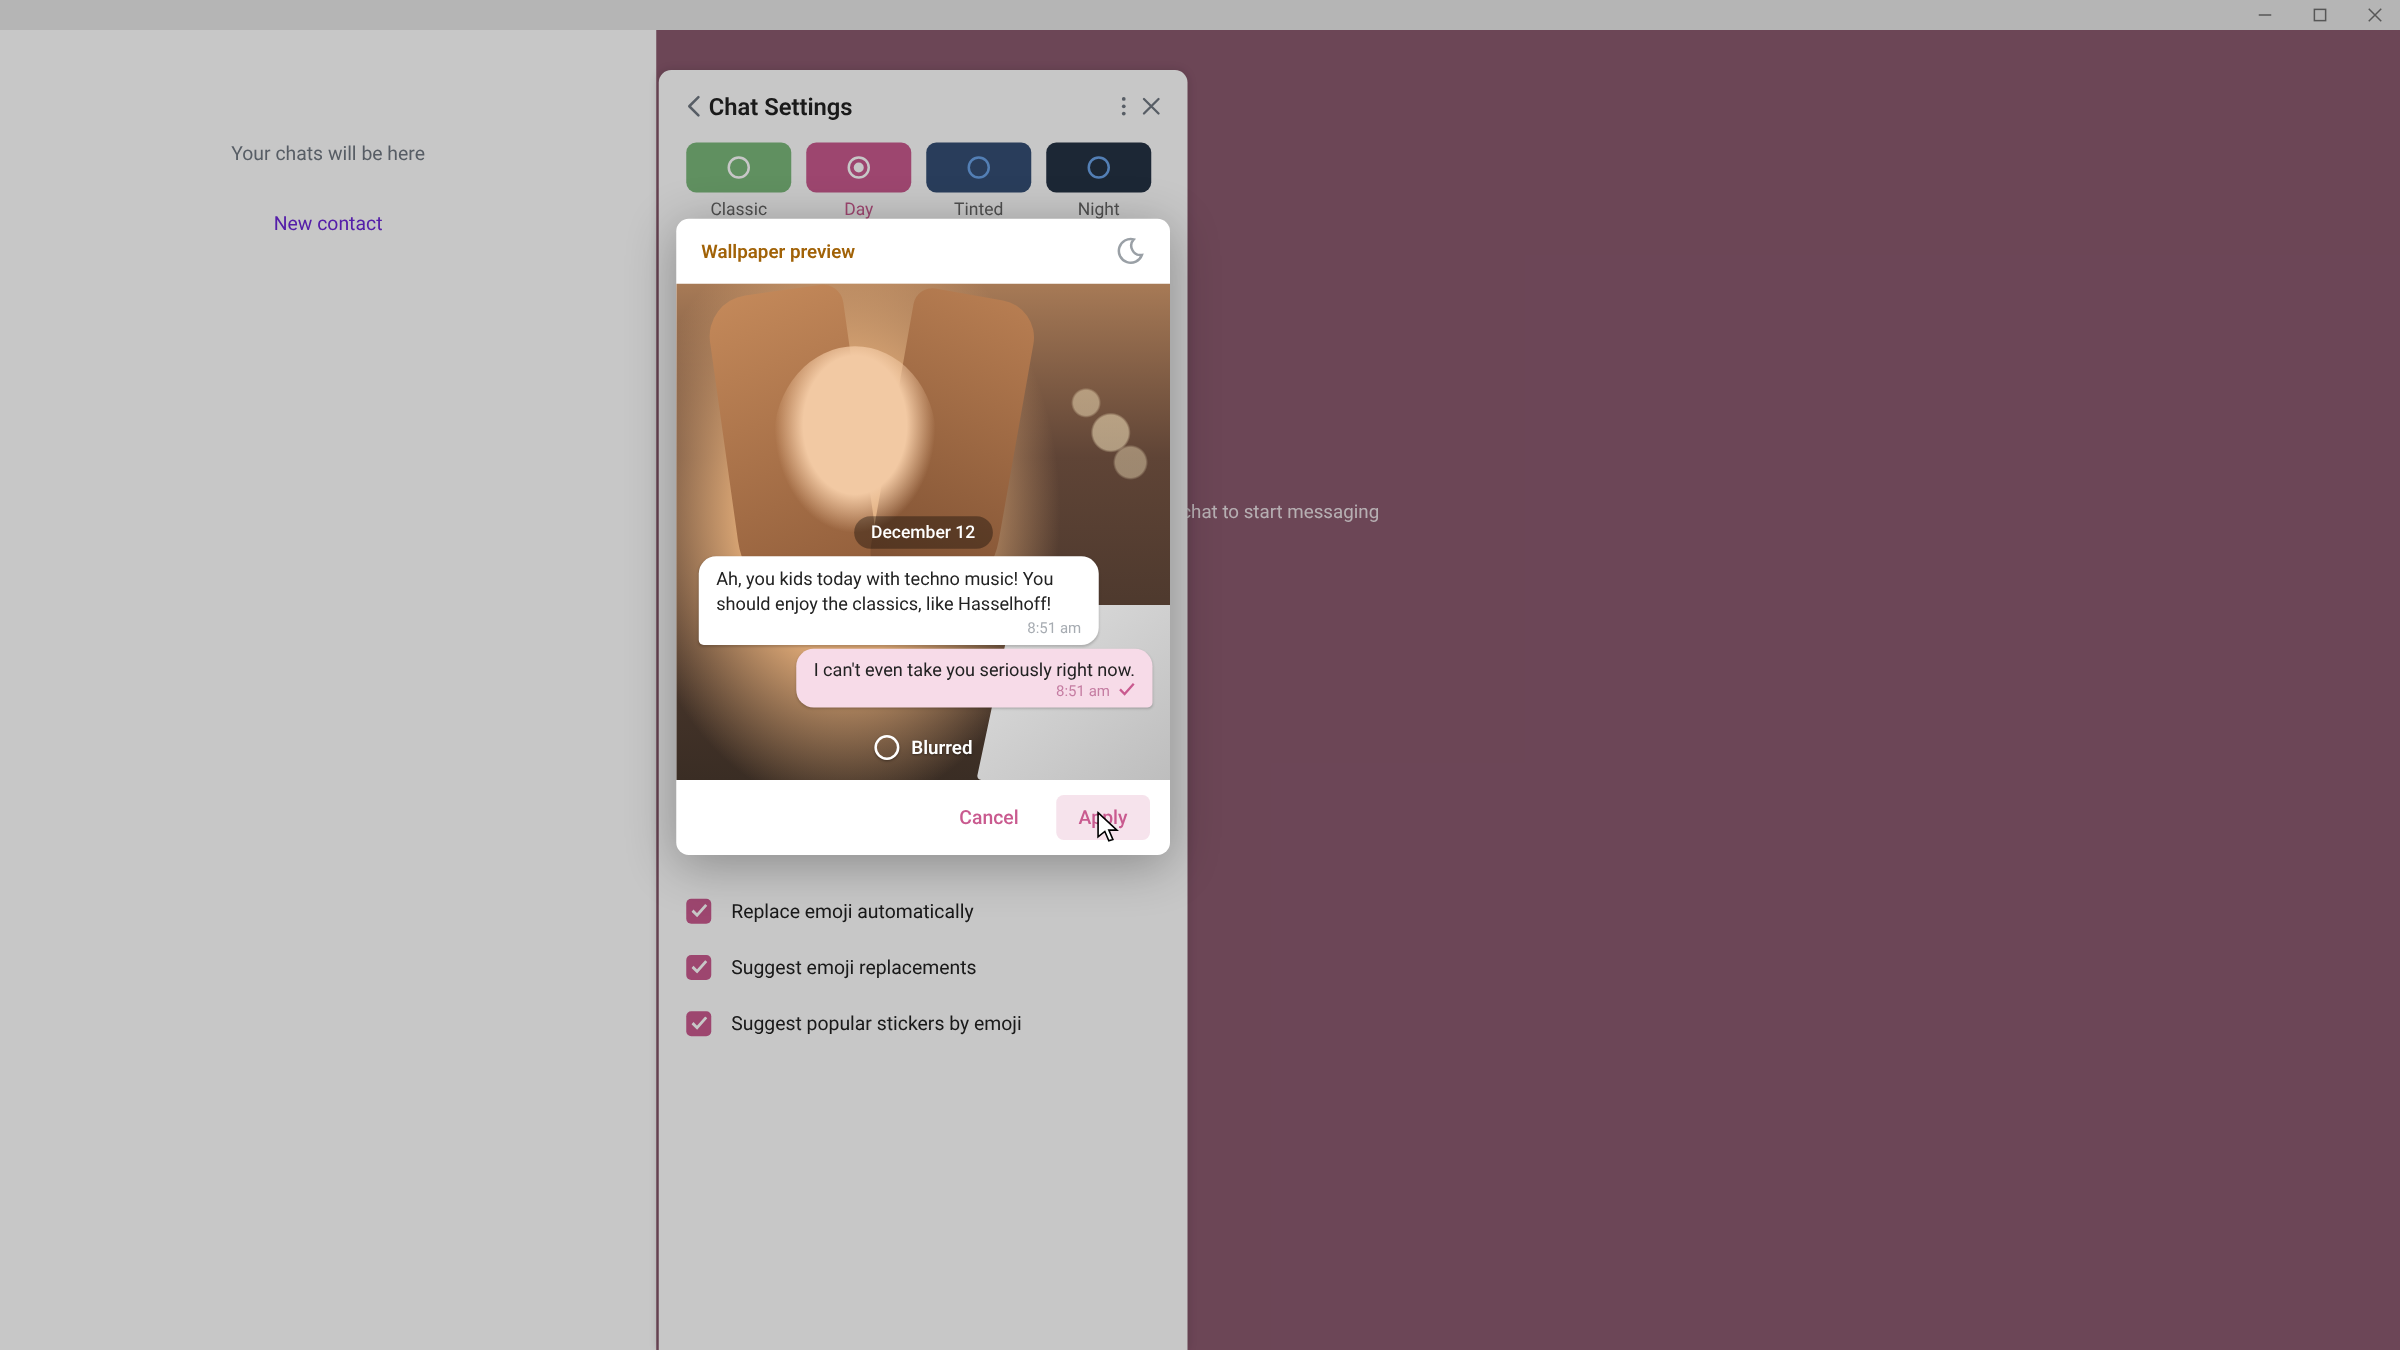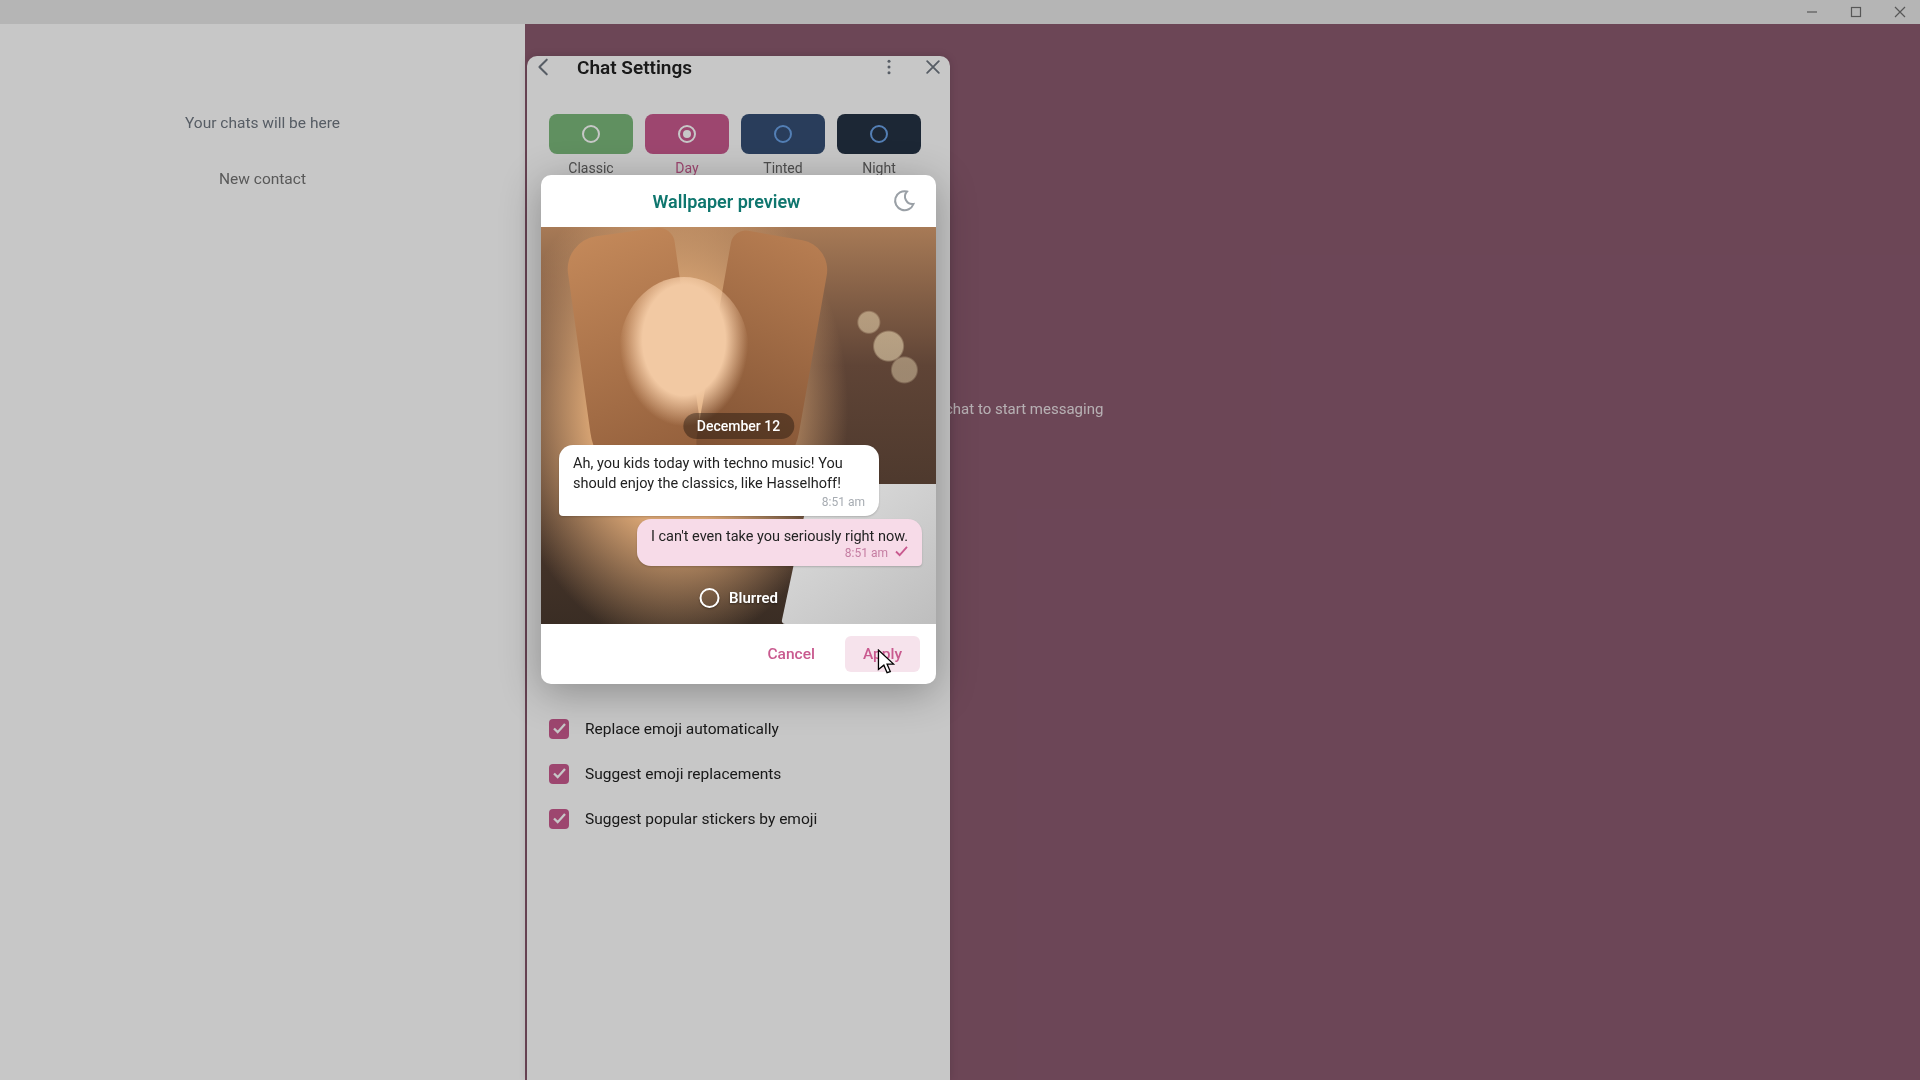--- a/index.html
+++ b/index.html
@@ -40,38 +40,38 @@
 .search-field input { border: none; background: transparent; outline: none; width: 100%; font-size: 15px; color: #444; }
 .telegram-badge {
   position: absolute; right: 4px; top: 3px;
   width: 32px; height: 32px; border-radius: 50%;
   background: radial-gradient(circle at 35% 35%, #3fc3ee, #1e96c8);
   display: flex; align-items: center; justify-content: center;
 }
 .telegram-badge svg { width: 18px; height: 18px; fill: #fff; }
 
 .left-body { text-align: center; padding-top: 90px; color: #707882; font-size: 15.5px; }
-.new-contact { margin-top: 38px; color: #737373; font-size: 15.5px; cursor: pointer; }
+.new-contact { margin-top: 38px; color: #6d28d9; font-size: 15.5px; cursor: pointer; }
 
 
 .right-hint {
   position: absolute; top: 400px; left: 945px;
   color: rgba(255,255,255,0.82); font-size: 15px;
 }
 
 
 .settings-panel {
   position: absolute; left: 527px; top: 56px;
   width: 423px; bottom: 0;
   background: #fff;
   box-shadow: 0 0 8px rgba(0,0,0,.15);
   border-radius: 10px 10px 0 0;
   overflow: hidden;
 }
-.settings-header { height: 58px; display: flex; align-items: flex-start; padding: 0 6px; gap: 22px; }
+.settings-header { height: 58px; display: flex; align-items: center; padding: 0 18px; }
 .back-arrow, .dots, .close-x { width: 22px; height: 22px; color: #707882; display: flex; align-items: center; justify-content: center; }
 .settings-title { font-size: 19px; font-weight: 600; color: #222; flex: 1; }
 .theme-row { display: flex; gap: 12px; padding: 0 22px; }
 .theme-tile { width: 84px; height: 40px; border-radius: 8px; display: flex; align-items: center; justify-content: center; }
 .theme-tile.classic { background: #7cb97c; }
 .theme-tile.day { background: #c95a8f; }
 .theme-tile.tinted { background: #354f75; }
 .theme-tile.night { background: #253244; }
 .theme-radio { width: 18px; height: 18px; border-radius: 50%; border: 2.5px solid #fff; display: flex; align-items: center; justify-content: center; }
 .theme-tile.tinted .theme-radio, .theme-tile.night .theme-radio { border-color: #6ba3e8; }
@@ -95,21 +95,21 @@
 
 
 .modal {
   position: absolute; left: 541px; top: 175px;
   width: 395px;
   background: #fff; border-radius: 10px;
   box-shadow: 0 8px 40px rgba(0,0,0,.3);
   overflow: hidden;
 }
 .modal-header { height: 52px; display: flex; align-items: center; padding: 0 20px; }
-.modal-title { font-size: 18px; font-weight: 600; color: #0f766e; flex: 1; text-align: center; }
+.modal-title { font-size: 15px; font-weight: 600; color: #a16207; flex: 1; }
 .moon { width: 24px; height: 24px; color: #9aa0a6; }
 
 .wallpaper {
   height: 397px; position: relative;
   background:
     radial-gradient(circle at 88% 30%, rgba(255,240,200,.5) 0 14px, transparent 16px),
     radial-gradient(circle at 83% 24%, rgba(255,240,200,.45) 0 10px, transparent 12px),
     radial-gradient(circle at 92% 36%, rgba(255,240,200,.4) 0 12px, transparent 14px),
     radial-gradient(ellipse 240px 330px at 34% 46%, #d9a574 0 35%, transparent 72%),
     linear-gradient(180deg, #a77a56 0%, #5f4436 35%, #3a2d24 100%);

